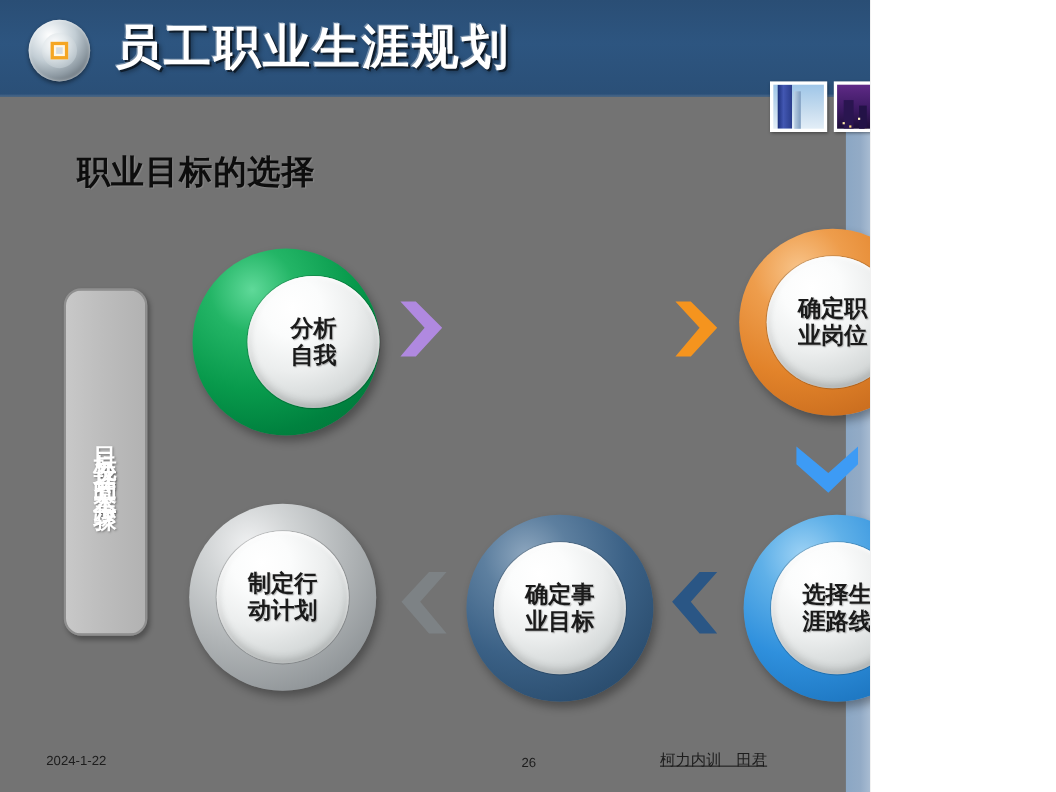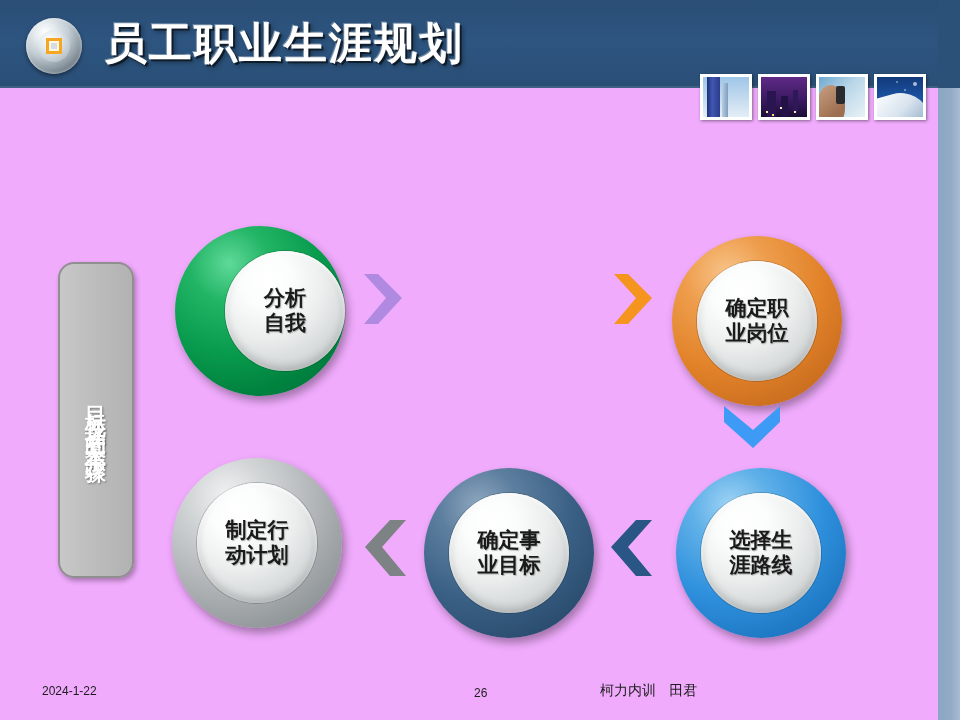--- a/index.html
+++ b/index.html
@@ -12,22 +12,22 @@
     height: 720px;
     overflow: hidden;
     font-family: "Liberation Sans", "DejaVu Sans", sans-serif;
     position: relative;
   }
 
   
   #slide {
     position: absolute;
     left: 0; top: 0;
-    width: 960px; height: 720px;
-    background: #f0abfc;
+    width: 791px; height: 720px;
+    background: #737373;
     overflow: hidden;
   }
 
   
   .right-band {
     position: absolute;
     right: 0; top: 0;
     width: 22px; height: 720px;
     background: linear-gradient(to right, #8ba7c4 0%, #93abc6 60%, #a8bcd2 100%);
   }
@@ -254,21 +254,21 @@
   .ring-purple { background: radial-gradient(circle at 32% 22%, #cdb5e8 0%, #b193d8 22%, #9172c4 52%, #7a5cae 76%, #6b4f9c 100%); }
   .ring-orange { background: radial-gradient(circle at 32% 22%, #f8c48a 0%, #f0a košta 1%, #ed9c4a 24%, #e2832a 54%, #cd7020 78%, #b9601a 100%); }
   .ring-orange { background: radial-gradient(circle at 32% 22%, #f8c48a 0%, #ee9d4c 24%, #e2832a 54%, #cd7020 78%, #b9601a 100%); }
   .ring-blue   { background: radial-gradient(circle at 32% 22%, #9fd3f5 0%, #5fb0e8 22%, #2f90dd 52%, #1f79c4 78%, #1a68ad 100%); }
   .ring-navy   { background: radial-gradient(circle at 32% 22%, #8ea7bf 0%, #5d7f9f 22%, #3b6186 52%, #2c4f71 78%, #264761 100%); }
   .ring-silver { background: radial-gradient(circle at 32% 22%, #f0f1f2 0%, #d2d5d6 22%, #b0b4b6 52%, #93989b 78%, #7d8285 100%); }
 
   
   #circle-1 { left: 175px; top: 226px; }
   #circle-2 { left: 425px; top: 222px; }
-  #circle-3 { left: 672px; top: 236px; justify-content: center; }
+  #circle-3 { left: 672px; top: 208px; justify-content: center; }
   #circle-4 { left: 676px; top: 468px; }
   #circle-5 { left: 424px; top: 468px; }
   #circle-6 { left: 172px; top: 458px; }
 
   
   .chev {
     position: absolute;
     width: 0; height: 0;
   }
   .chev svg { display: block; overflow: visible; }
@@ -294,20 +294,21 @@
     color: #1d1d1d;
     font-family: "Liberation Sans", sans-serif;
   }
   .footer-author {
     position: absolute;
     left: 600px; top: 682px;
     font-size: 14px;
     color: #1d1d1d;
     font-family: "DejaVu Sans", "Liberation Sans", sans-serif;
     white-space: pre;
+    text-decoration: underline;
   }
 </style>
 </head>
 <body>
 
 <div id="slide">
 
   <div class="right-band"></div>
   <div class="right-band-top"></div>
 
@@ -330,20 +331,21 @@
         <div class="thumb-img"></div>
       </div>
     <div class="thumb thumb3">
         <div class="thumb-img"></div>
       </div>
     <div class="thumb thumb4">
         <div class="thumb-img"></div>
       </div>
   </div>
 
+  <div class="subtitle">职业目标的选择</div>
 
   <div class="vlabel">
     <div class="vlabel-text">目标选择的基本步骤</div>
   </div>
 
   <div class="circle ring-green" id="circle-1">
     <div class="circle-face">
       <div class="circle-label">分析
 自我</div>
     </div>

